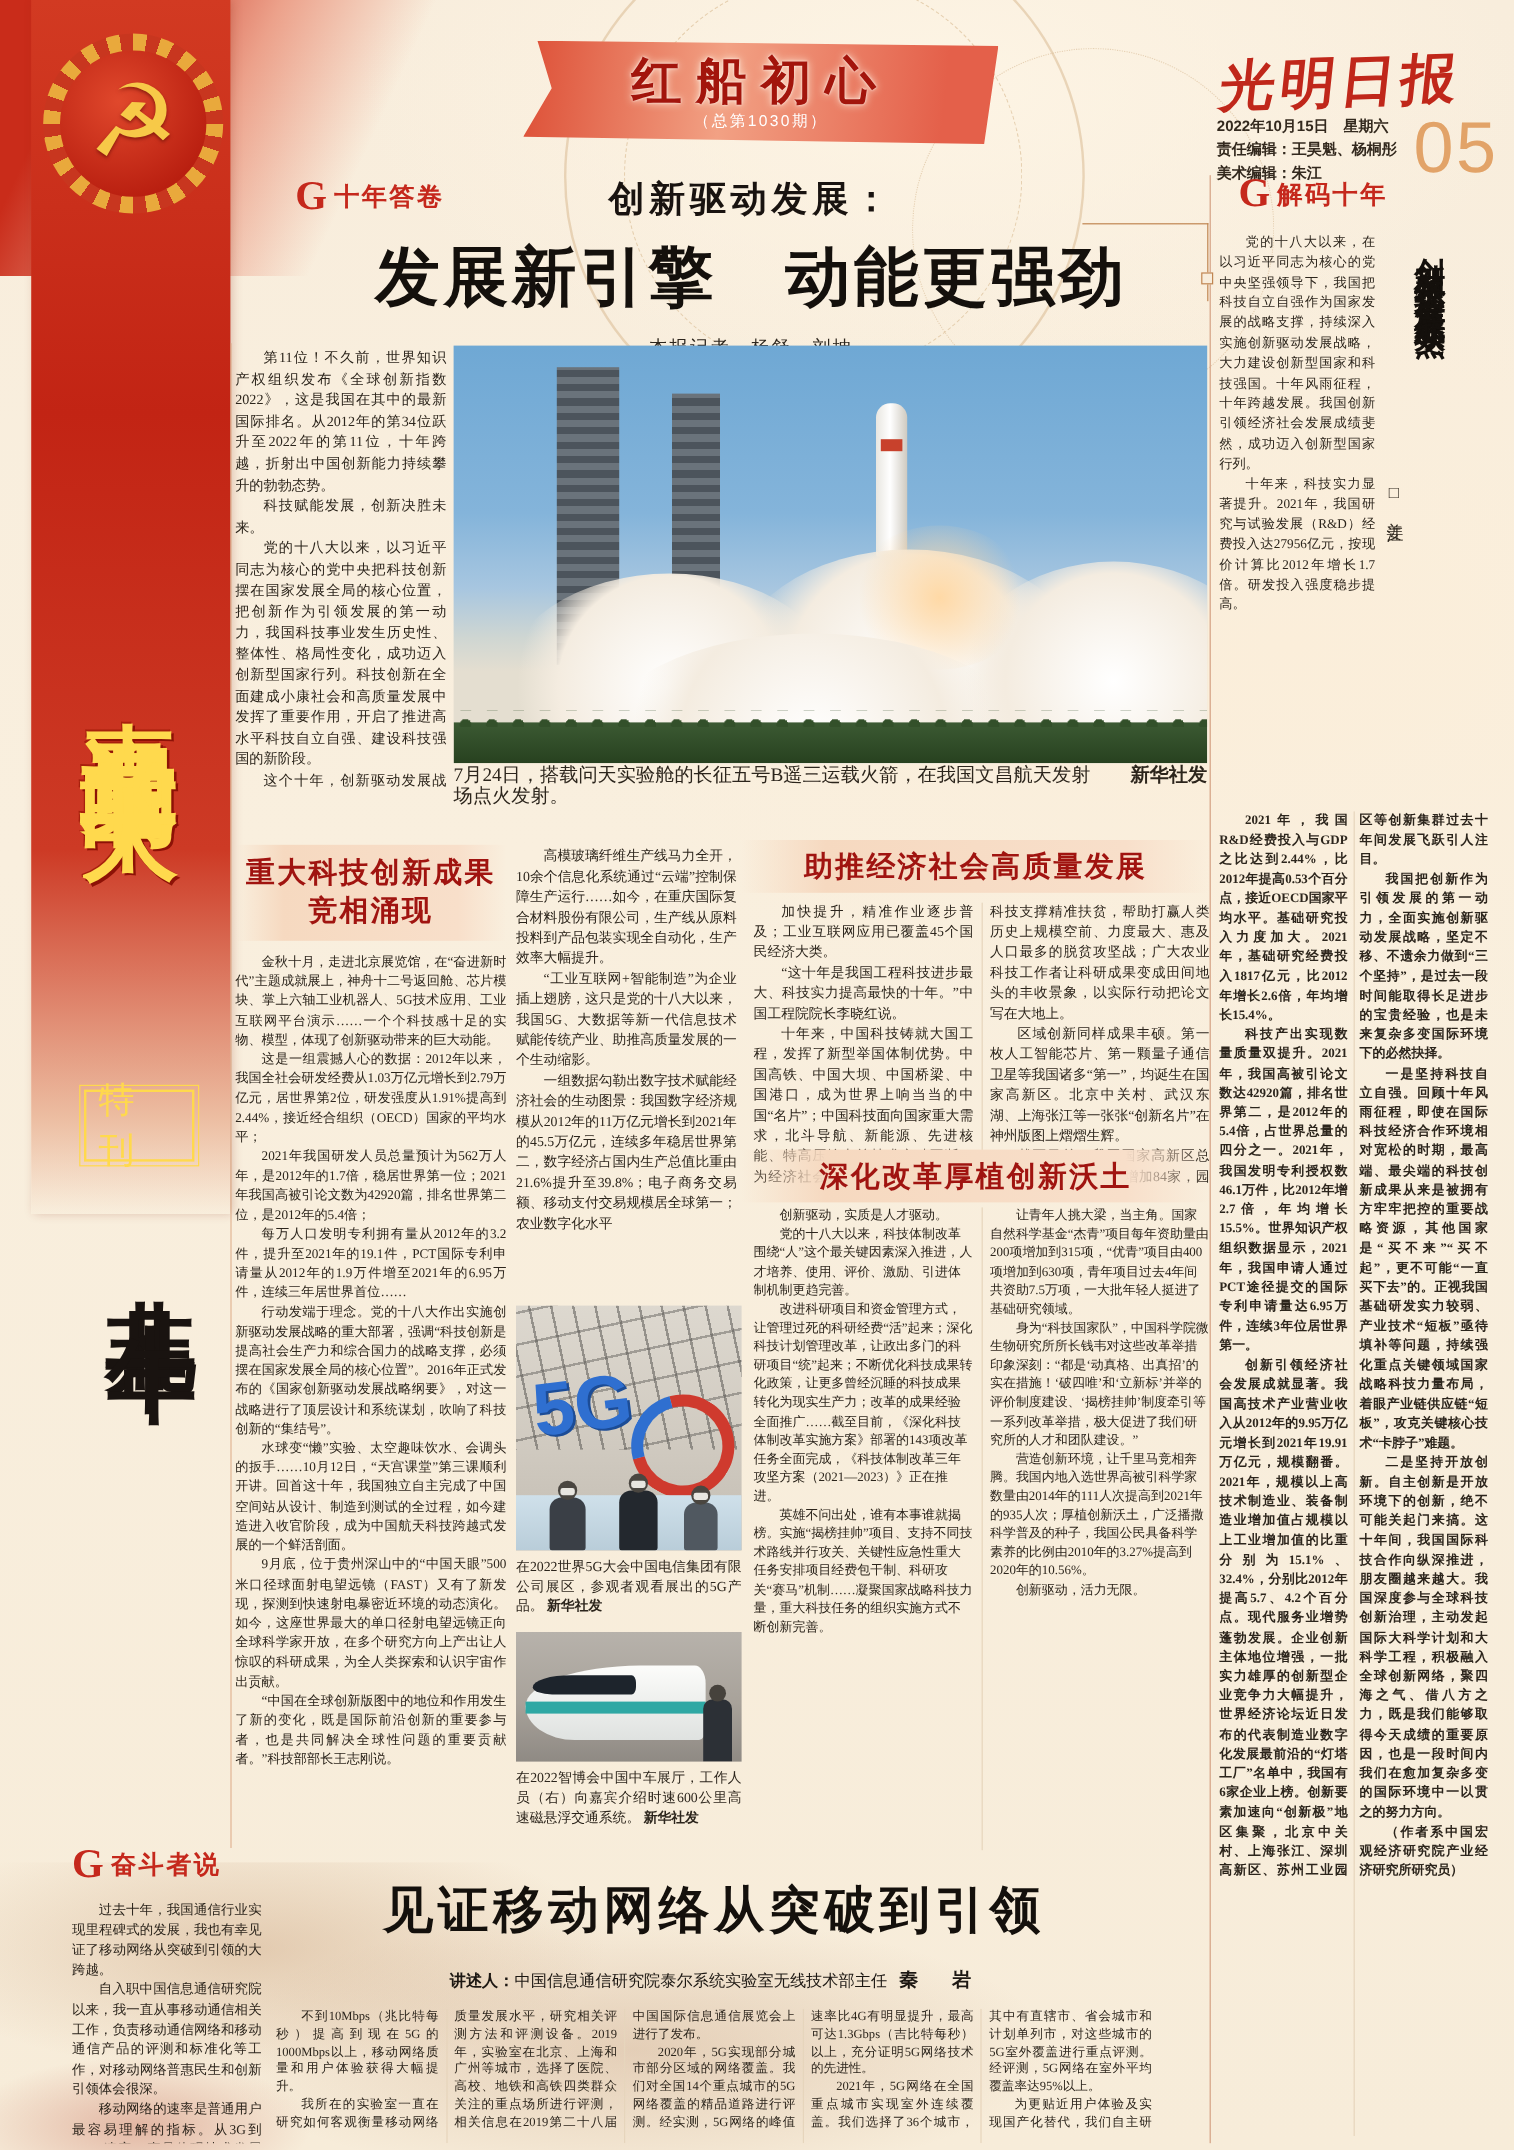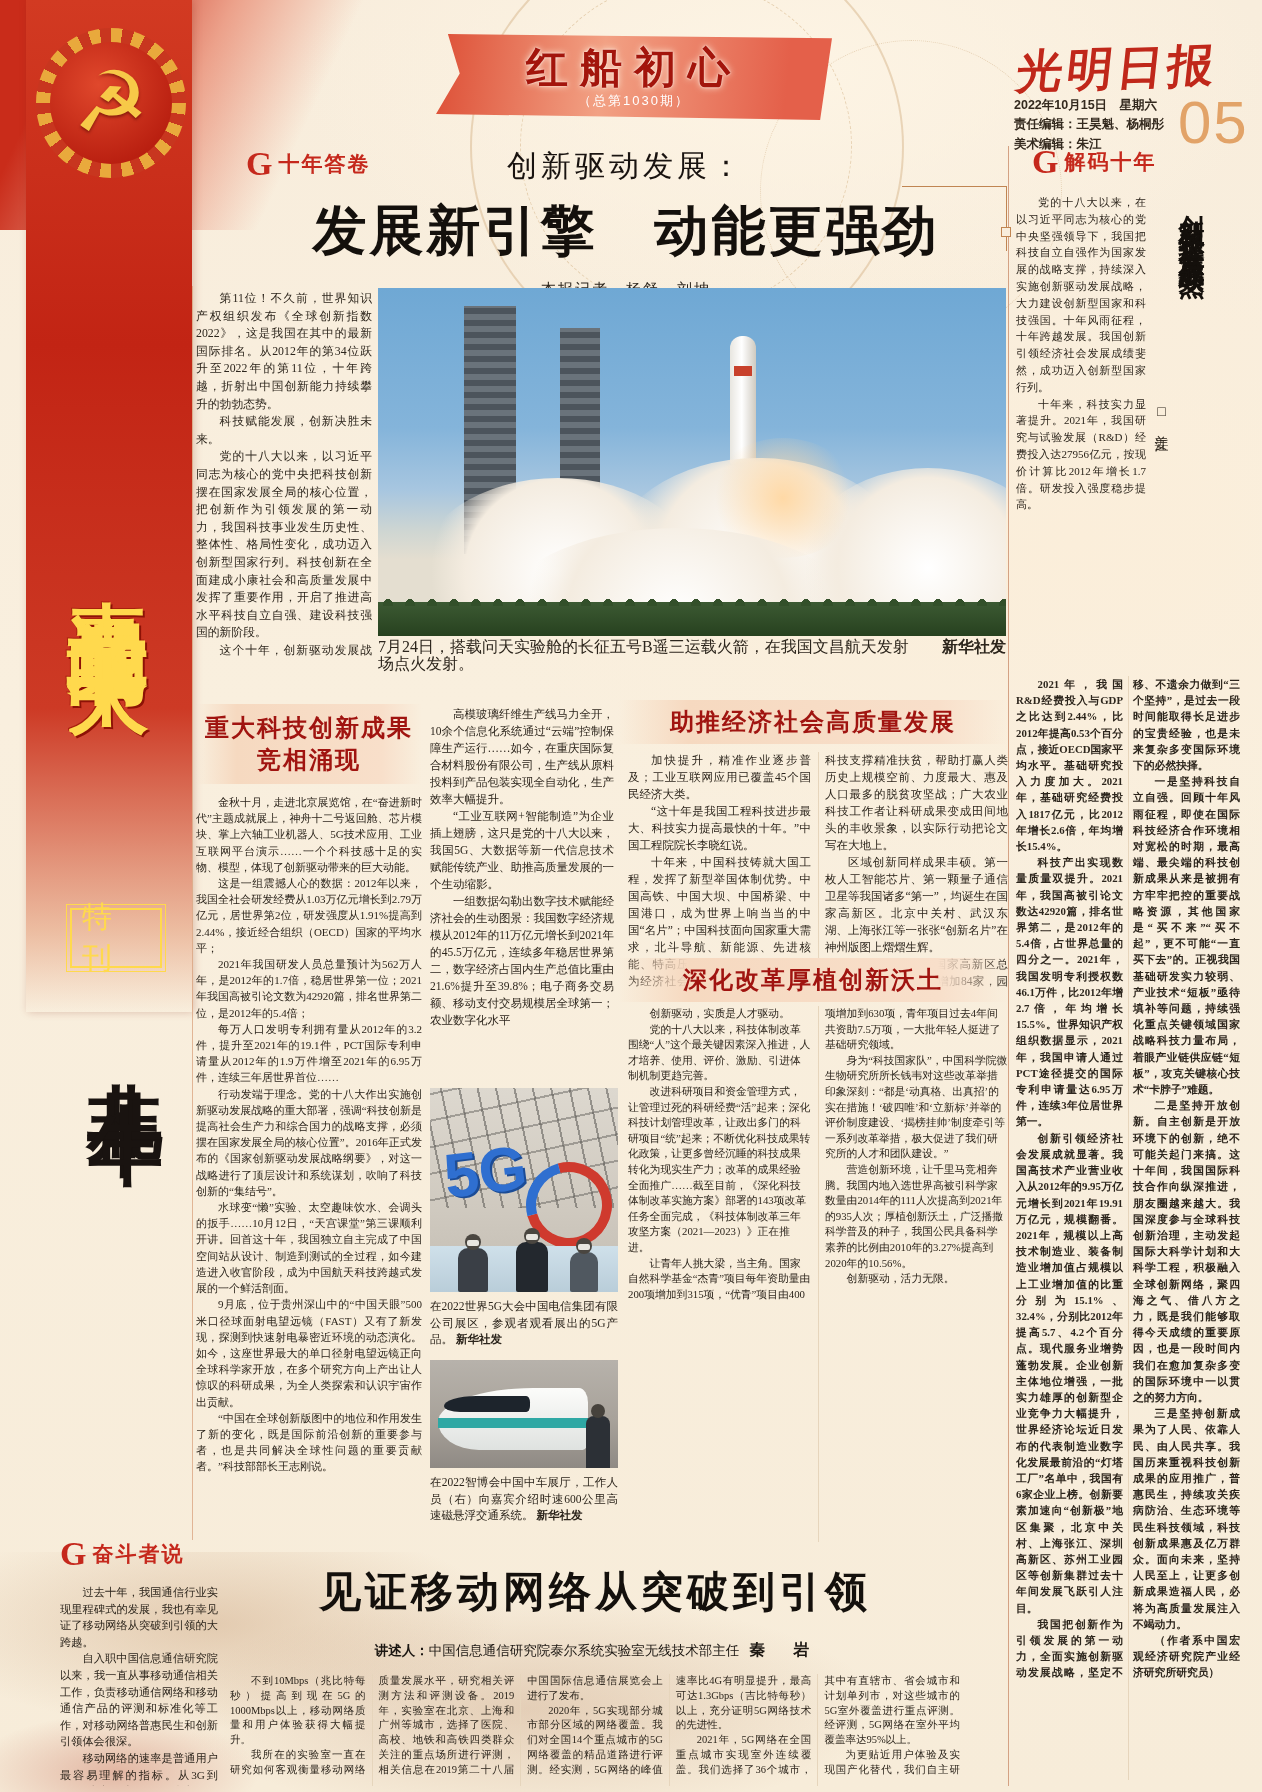--- a/index.html
+++ b/index.html
@@ -47,21 +47,21 @@
     font-weight:900;font-size:46px;letter-spacing:4px;transform:skewX(-8deg) rotate(-2deg);}
   .mast-lines{left:1014px;top:96px;width:172px;font-size:12.5px;font-weight:700;line-height:1.55;color:#33291e;}
   .page-no{left:1178px;top:88px;font-size:60px;color:#e2a368;letter-spacing:2px;}
   
   .gbadge{display:flex;align-items:center;gap:6px;color:#c5281c;font-weight:700;}
   .glogo{font-weight:900;font-size:34px;line-height:28px;color:#c5281c;font-family:"Liberation Serif",serif;}
   .gbadge .lbl{font-size:21px;letter-spacing:2px;}
   
   .head-center{left:246px;top:146px;width:760px;text-align:center;}
   .lead-badge{position:absolute;left:0;top:4px;}
-  .kicker{font-weight:400;font-size:30px;letter-spacing:4px;color:#191310;font-family:"Liberation Sans","DejaVu Sans",sans-serif;}
+  .kicker{font-weight:700;font-size:30px;letter-spacing:4px;color:#191310;font-family:"Liberation Sans","DejaVu Sans",sans-serif;}
   .headline{margin-top:8px;font-weight:900;font-size:54px;letter-spacing:3px;color:#14100c;}
   .byline{margin-top:12px;font-size:15px;letter-spacing:2px;color:#2c251c;}
   
   .lead-col{left:196px;top:290px;width:176px;height:370px;overflow:hidden;font-size:11.8px;line-height:17.6px;}
   .vline-left{left:192px;top:286px;width:1px;height:1254px;background:#d9a17e;opacity:.75;}
   .photo-rocket{left:378px;top:288px;width:628px;height:348px;overflow:hidden;
     background:linear-gradient(180deg,#6fa8d4 0%,#84b4da 40%,#a7c6e0 58%,#cfd6d2 70%,#e4ded0 78%);}
   .tower{position:absolute;background:
     repeating-linear-gradient(0deg,#4c545c 0 6px,#6a737b 6px 12px);}
   .t1{left:86px;top:18px;width:52px;height:248px;}
@@ -261,20 +261,21 @@
       <p>十年来，中国科技铸就大国工程，发挥了新型举国体制优势。中国高铁、中国大坝、中国桥梁、中国港口，成为世界上响当当的中国“名片”；中国科技面向国家重大需求，北斗导航、新能源、先进核能、特高压输电等技术突破不断，为经济社会发展注入新动能；中国科技支撑精准扶贫，帮助打赢人类历史上规模空前、力度最大、惠及人口最多的脱贫攻坚战；广大农业科技工作者让科研成果变成田间地头的丰收景象，以实际行动把论文写在大地上。</p>
       <p>区域创新同样成果丰硕。第一枚人工智能芯片、第一颗量子通信卫星等我国诸多“第一”，均诞生在国家高新区。北京中关村、武汉东湖、上海张江等一张张“创新名片”在神州版图上熠熠生辉。</p>
       <p>截至目前，我国国家高新区总数达173家，较2012年增加84家，园区生产总值从2012年的5.4万亿元增长至2021年的15.3万亿元。2021年，国家高新区以全国2.5%的建设用地创造了13.4%的国内生产总值，为高质量发展贡献“高新力量”。</p>
     </div>
 
     <div class="sec-head reform-head">深化改革厚植创新沃土</div>
     <div class="reform-body">
       <p style="text-indent:2em;margin:0">创新驱动，实质是人才驱动。</p>
       <p style="text-indent:2em;margin:0">党的十八大以来，科技体制改革围绕“人”这个最关键因素深入推进，人才培养、使用、评价、激励、引进体制机制更趋完善。</p>
       <p style="text-indent:2em;margin:0">改进科研项目和资金管理方式，让管理过死的科研经费“活”起来；深化科技计划管理改革，让政出多门的科研项目“统”起来；不断优化科技成果转化政策，让更多曾经沉睡的科技成果转化为现实生产力；改革的成果经验全面推广……截至目前，《深化科技体制改革实施方案》部署的143项改革任务全面完成，《科技体制改革三年攻坚方案（2021—2023）》正在推进。</p>
+      <p style="text-indent:2em;margin:0">英雄不问出处，谁有本事谁就揭榜。实施“揭榜挂帅”项目、支持不同技术路线并行攻关、关键性应急性重大任务安排项目经费包干制、科研攻关“赛马”机制……凝聚国家战略科技力量，重大科技任务的组织实施方式不断创新完善。</p>
       <p style="text-indent:2em;margin:0">让青年人挑大梁，当主角。国家自然科学基金“杰青”项目每年资助量由200项增加到315项，“优青”项目由400项增加到630项，青年项目过去4年间共资助7.5万项，一大批年轻人挺进了基础研究领域。</p>
       <p style="text-indent:2em;margin:0">身为“科技国家队”，中国科学院微生物研究所所长钱韦对这些改革举措印象深刻：“都是‘动真格、出真招’的实在措施！‘破四唯’和‘立新标’并举的评价制度建设、‘揭榜挂帅’制度牵引等一系列改革举措，极大促进了我们研究所的人才和团队建设。”</p>
       <p style="text-indent:2em;margin:0">营造创新环境，让千里马竞相奔腾。我国内地入选世界高被引科学家数量由2014年的111人次提高到2021年的935人次；厚植创新沃土，广泛播撒科学普及的种子，我国公民具备科学素养的比例由2010年的3.27%提高到2020年的10.56%。</p>
       <p style="text-indent:2em;margin:0">创新驱动，活力无限。</p>
     </div>
 
     <div class="photo-5g">
       <div class="truss"></div>
       <div class="ring5g"></div>
       <div class="sign5g">5G</div>
@@ -314,21 +315,20 @@
     </div>
     <div class="v-text decode-title">创新引领经济社会发展成绩斐然</div>
   </div>
   <div class="abs decode-body">
     <p>2021年，我国R&amp;D经费投入与GDP之比达到2.44%，比2012年提高0.53个百分点，接近OECD国家平均水平。基础研究投入力度加大。2021年，基础研究经费投入1817亿元，比2012年增长2.6倍，年均增长15.4%。</p>
     <p>科技产出实现数量质量双提升。2021年，我国高被引论文数达42920篇，排名世界第二，是2012年的5.4倍，占世界总量的四分之一。2021年，我国发明专利授权数46.1万件，比2012年增2.7倍，年均增长15.5%。世界知识产权组织数据显示，2021年，我国申请人通过PCT途径提交的国际专利申请量达6.95万件，连续3年位居世界第一。</p>
     <p>创新引领经济社会发展成就显著。我国高技术产业营业收入从2012年的9.95万亿元增长到2021年19.91万亿元，规模翻番。2021年，规模以上高技术制造业、装备制造业增加值占规模以上工业增加值的比重分别为15.1%、32.4%，分别比2012年提高5.7、4.2个百分点。现代服务业增势蓬勃发展。企业创新主体地位增强，一批实力雄厚的创新型企业竞争力大幅提升，世界经济论坛近日发布的代表制造业数字化发展最前沿的“灯塔工厂”名单中，我国有6家企业上榜。创新要素加速向“创新极”地区集聚，北京中关村、上海张江、深圳高新区、苏州工业园区等创新集群过去十年间发展飞跃引人注目。</p>
     <p>我国把创新作为引领发展的第一动力，全面实施创新驱动发展战略，坚定不移、不遗余力做到“三个坚持”，是过去一段时间能取得长足进步的宝贵经验，也是未来复杂多变国际环境下的必然抉择。</p>
     <p>一是坚持科技自立自强。回顾十年风雨征程，即使在国际科技经济合作环境相对宽松的时期，最高端、最尖端的科技创新成果从来是被拥有方牢牢把控的重要战略资源，其他国家是“买不来”“买不起”，更不可能“一直买下去”的。正视我国基础研发实力较弱、产业技术“短板”亟待填补等问题，持续强化重点关键领域国家战略科技力量布局，着眼产业链供应链“短板”，攻克关键核心技术“卡脖子”难题。</p>
     <p>二是坚持开放创新。自主创新是开放环境下的创新，绝不可能关起门来搞。这十年间，我国国际科技合作向纵深推进，朋友圈越来越大。我国深度参与全球科技创新治理，主动发起国际大科学计划和大科学工程，积极融入全球创新网络，聚四海之气、借八方之力，既是我们能够取得今天成绩的重要原因，也是一段时间内我们在愈加复杂多变的国际环境中一以贯之的努力方向。</p>
-    <p>三是坚持创新成果为了人民、依靠人民、由人民共享。我国历来重视科技创新成果的应用推广，普惠民生，持续攻关疾病防治、生态环境等民生科技领域，科技创新成果惠及亿万群众。面向未来，坚持人民至上，让更多创新成果造福人民，必将为高质量发展注入不竭动力。</p>
     <p class="decode-close">（作者系中国宏观经济研究院产业经济研究所研究员）</p>
   </div>
 
   <div class="abs wash1"></div>
   <div class="abs wash2"></div>
 
   <div class="abs voice-badge gbadge sans">
     <span class="glogo">G</span>
     <span class="lbl">奋斗者说</span>
   </div>

